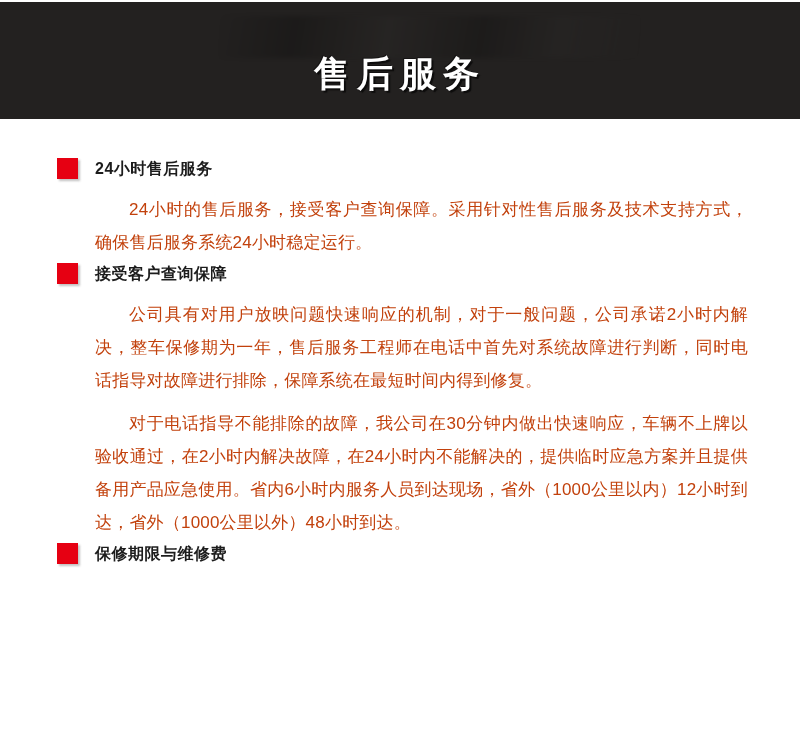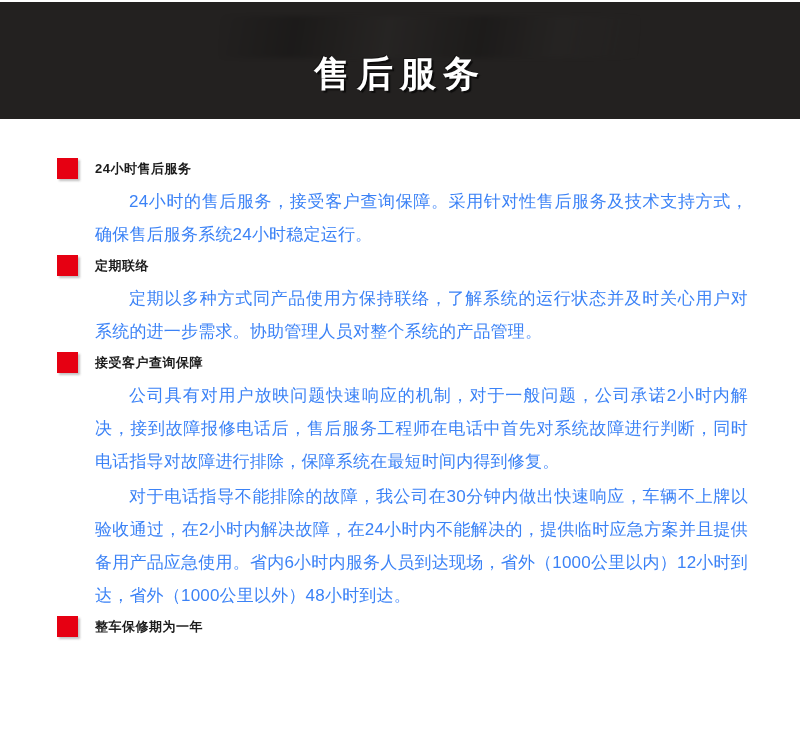--- a/index.html
+++ b/index.html
@@ -67,33 +67,33 @@
     flex: 0 0 auto;
     width: 21px;
     height: 21px;
     background: #e60012;
     box-shadow: 2px 2px 2px rgba(120,120,120,0.45);
     margin-right: 17px;
     align-self: flex-start;
     margin-top: 3px;
   }
   .section-heading {
-    font-size: 13px;
+    font-size: 16px;
     font-weight: 700;
     color: #1c1c1c;
     letter-spacing: 0.5px;
   }
   .section p {
-    margin: 2px 0 1px 38px;
+    margin: 10px 0 1px 38px;
     width: 653px;
     font-size: 17px;
     line-height: 33px;
     text-indent: 2em;
     text-align: justify;
-    color: #3b82f6;
+    color: #c2410c;
     letter-spacing: 0.2px;
   }
 </style>
 </head>
 <body>
 
 <div class="page">
 
   <div class="banner">
     <div class="banner-watermark"></div>
@@ -103,38 +103,31 @@
   <div class="content">
 
     <div class="section">
       <div class="section-heading-row">
         <span class="bullet"></span>
         <span class="section-heading">24小时售后服务</span>
       </div>
       <p>24小时的售后服务，接受客户查询保障。采用针对性售后服务及技术支持方式，确保售后服务系统24小时稳定运行。</p>
     </div>
 
-    <div class="section">
-      <div class="section-heading-row">
-        <span class="bullet"></span>
-        <span class="section-heading">定期联络</span>
-      </div>
-      <p>定期以多种方式同产品使用方保持联络，了解系统的运行状态并及时关心用户对系统的进一步需求。协助管理人员对整个系统的产品管理。</p>
-    </div>
 
     <div class="section">
       <div class="section-heading-row">
         <span class="bullet"></span>
         <span class="section-heading">接受客户查询保障</span>
       </div>
-      <p>公司具有对用户放映问题快速响应的机制，对于一般问题，公司承诺2小时内解决，接到故障报修电话后，售后服务工程师在电话中首先对系统故障进行判断，同时电话指导对故障进行排除，保障系统在最短时间内得到修复。</p>
+      <p>公司具有对用户放映问题快速响应的机制，对于一般问题，公司承诺2小时内解决，整车保修期为一年，售后服务工程师在电话中首先对系统故障进行判断，同时电话指导对故障进行排除，保障系统在最短时间内得到修复。</p>
       <p>对于电话指导不能排除的故障，我公司在30分钟内做出快速响应，车辆不上牌以验收通过，在2小时内解决故障，在24小时内不能解决的，提供临时应急方案并且提供备用产品应急使用。省内6小时内服务人员到达现场，省外（1000公里以内）12小时到达，省外（1000公里以外）48小时到达。</p>
     </div>
 
     <div class="section">
       <div class="section-heading-row">
         <span class="bullet"></span>
-        <span class="section-heading">整车保修期为一年</span>
+        <span class="section-heading">保修期限与维修费</span>
       </div>
     </div>
 
   </div>
 </div>
 
 </body></html>

